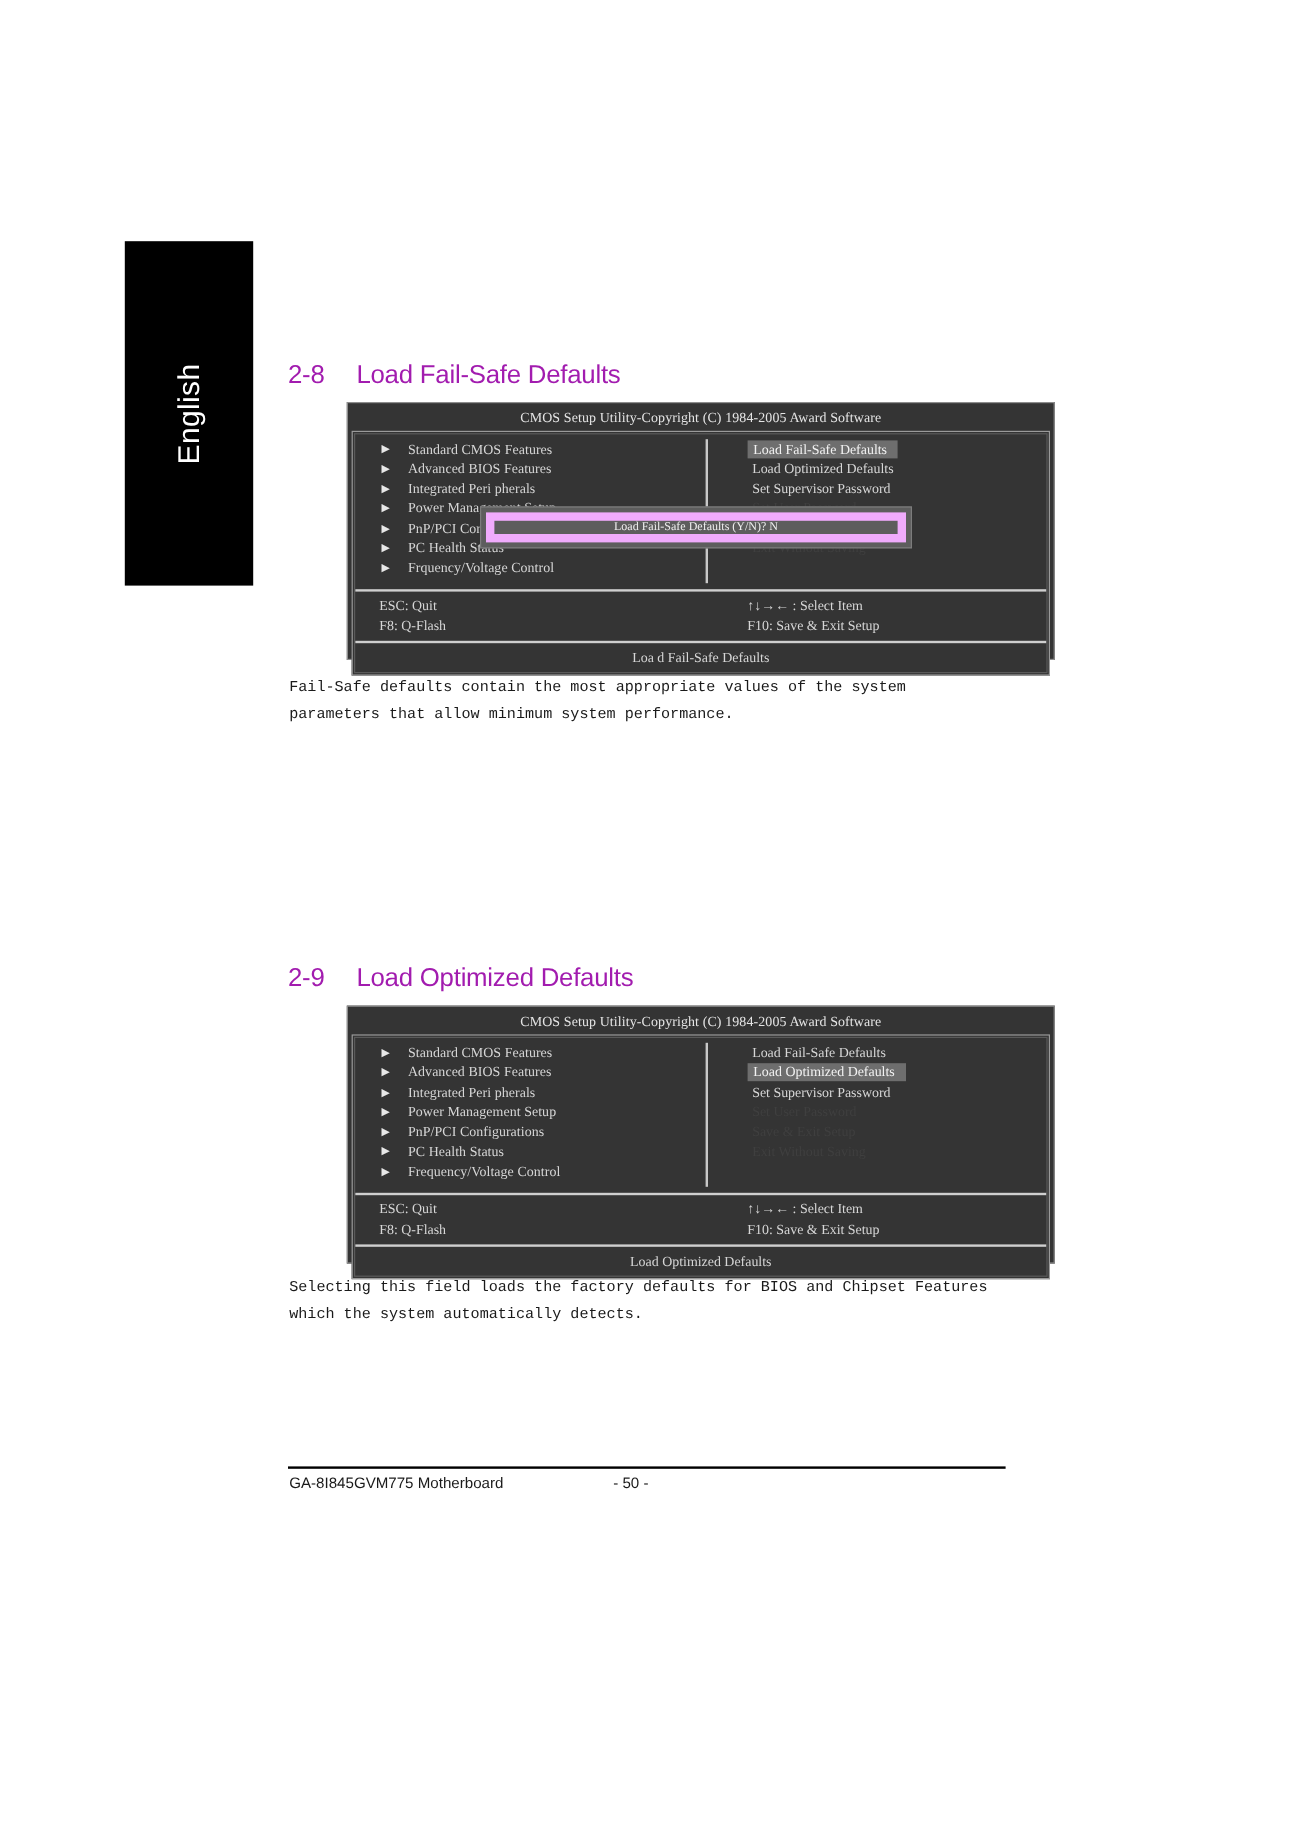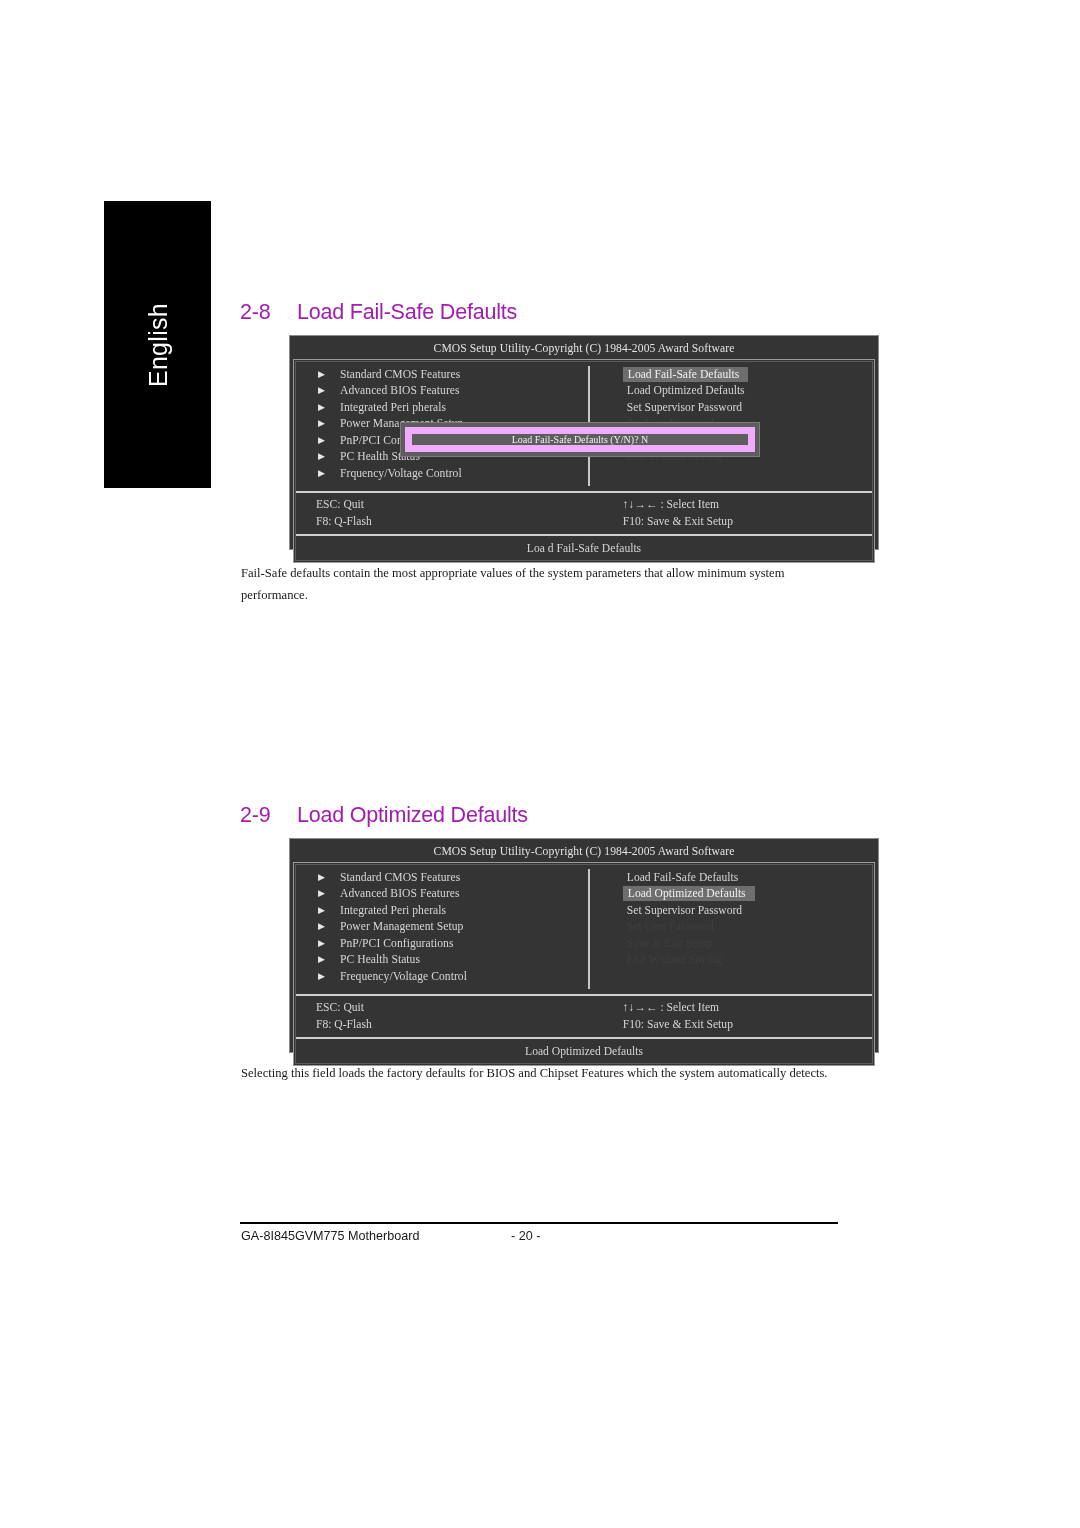--- a/index.html
+++ b/index.html
@@ -67,21 +67,21 @@
   #heading-28 { left: 0px; top: 300px; }
   #heading-29 { left: 0px; top: 803px; }
 
   
   .body-par {
     position: absolute;
     width: 592px;
     font-size: 12.6px;
     line-height: 21.5px;
     color: #1a1a1a;
-    font-family: Liberation Serif, serif;
+    font-family: Liberation Mono, monospace;
   }
   #par-1 { left: 1px; top: 563px; }
   #par-2 { left: 1px; top: 1063px; }
 
   
   .bios {
     position: absolute;
     width: 590px;
     background: #343434;
     border: 1px solid #8d8d8d;
@@ -427,14 +427,14 @@
     </div>
   </div>
 
   <div class="body-par" id="par-2">Selecting this field loads the factory defaults for BIOS and Chipset Features which the system automatically detects.</div>
 
 </div>
 
 <div class="footer-rule"></div>
 <div class="footer">
   <span class="mb">GA-8I845GVM775 Motherboard</span>
-  <span class="pg">- 20 -</span>
+  <span class="pg">- 50 -</span>
 </div>
 
 </body></html>

